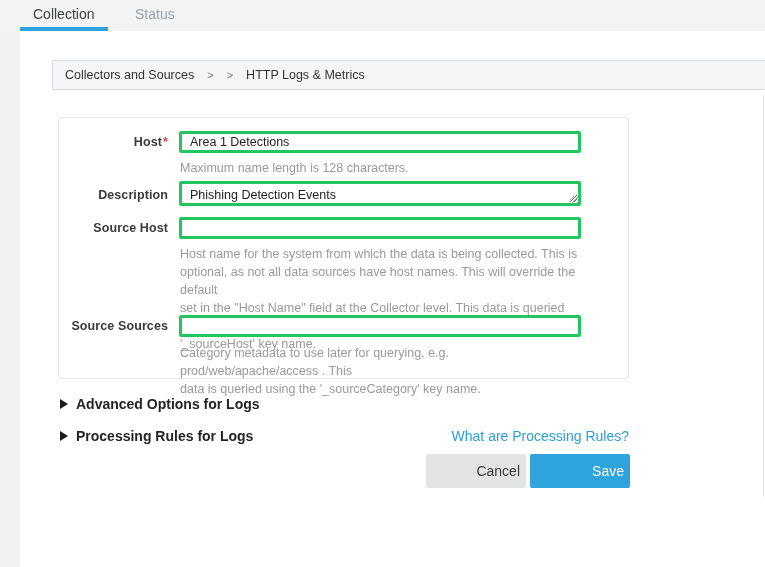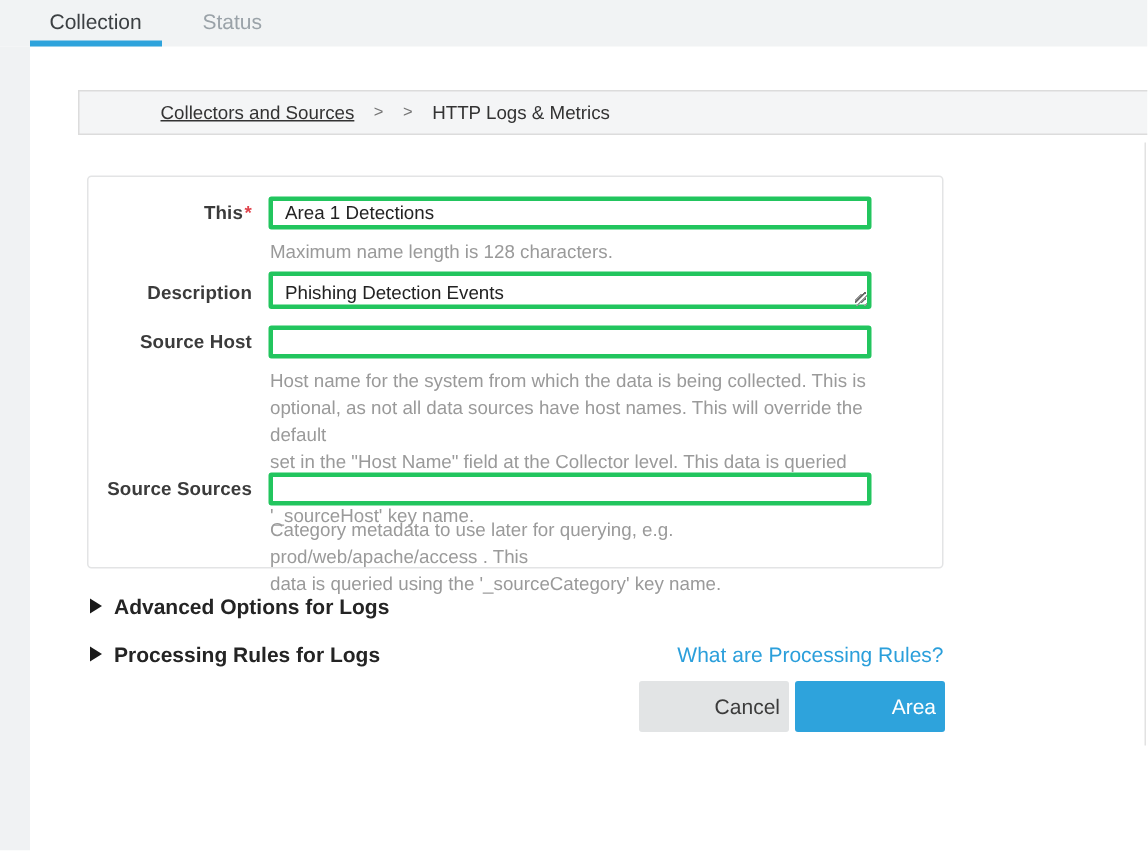--- a/index.html
+++ b/index.html
@@ -16,21 +16,21 @@
   .tab-inactive{left:135px;color:#9aa2a8;}
   .tab-underline{position:absolute;left:20px;top:27px;width:88px;height:4px;background:#2ea3dc;}
   .left-strip{position:absolute;left:0;top:31px;width:20px;height:536px;background:#f0f2f3;}
   
   .breadcrumb{
     position:absolute;left:52px;top:60px;width:713px;height:30px;box-sizing:border-box;
     background:#f4f5f6;border:1px solid #dcdcdc;border-right:none;
     display:flex;align-items:center;padding-left:12px;gap:13px;
     font-size:12.5px;color:#333;
   }
-  .crumb-link{color:#333;text-decoration:underline;cursor:pointer;white-space:nowrap;margin-left:42px;}
+  .crumb-link{color:#333;cursor:pointer;white-space:nowrap;}
   .crumb-current{color:#333;white-space:nowrap;}
   .crumb-sep{color:#777;font-size:11px;}
   
   .panel{
     position:absolute;left:58px;top:117px;width:571px;height:262px;box-sizing:border-box;
     background:#ffffff;border:1px solid #e3e4e5;border-radius:3px;
   }
   .f-label{
     position:absolute;left:58px;width:110px;text-align:right;
     font-size:12.5px;font-weight:bold;color:#3b3b3b;letter-spacing:.1px;
@@ -87,21 +87,21 @@
 <div class="breadcrumb">
   <span class="crumb-link">Collectors and Sources</span>
   <span class="crumb-sep">&gt;</span>
   <span class="crumb-sep">&gt;</span>
   <span class="crumb-current">HTTP Logs &amp; Metrics</span>
 </div>
 
 <div class="panel"></div>
 
 <div class="f-label" style="top:135px;">
-  <span>This</span><span class="req">*</span>
+  <span>Host</span><span class="req">*</span>
 </div>
 <input class="f-input" style="top: 131px; height: 22px;" type="text" value="Area 1 Detections">
 <div class="f-help" style="top:159px;">Maximum name length is 128 characters.</div>
 
 <div class="f-label" style="top:188px;">Description</div>
 <textarea class="f-input" style="top: 181px; height: 25px;">Phishing Detection Events</textarea>
 <div class="resize-grip"></div>
 
 <div class="f-label" style="top:221px;">Source Host</div>
 <input class="f-input" style="top: 217px; height: 22px;" type="text" value="">
@@ -121,15 +121,15 @@
 
 <div class="tri" style="top:399px;"></div>
 <div class="section-title" style="top:396px;">Advanced Options for Logs</div>
 
 <div class="tri" style="top:431px;"></div>
 <div class="section-title" style="top:428px;">Processing Rules for Logs</div>
 
 <a class="help-link">What are Processing Rules?</a>
 
 <button class="btn btn-cancel">Cancel</button>
-<button class="btn btn-save">Area</button>
+<button class="btn btn-save">Save</button>
 
 <div class="right-vline"></div>
 
 </body></html>

